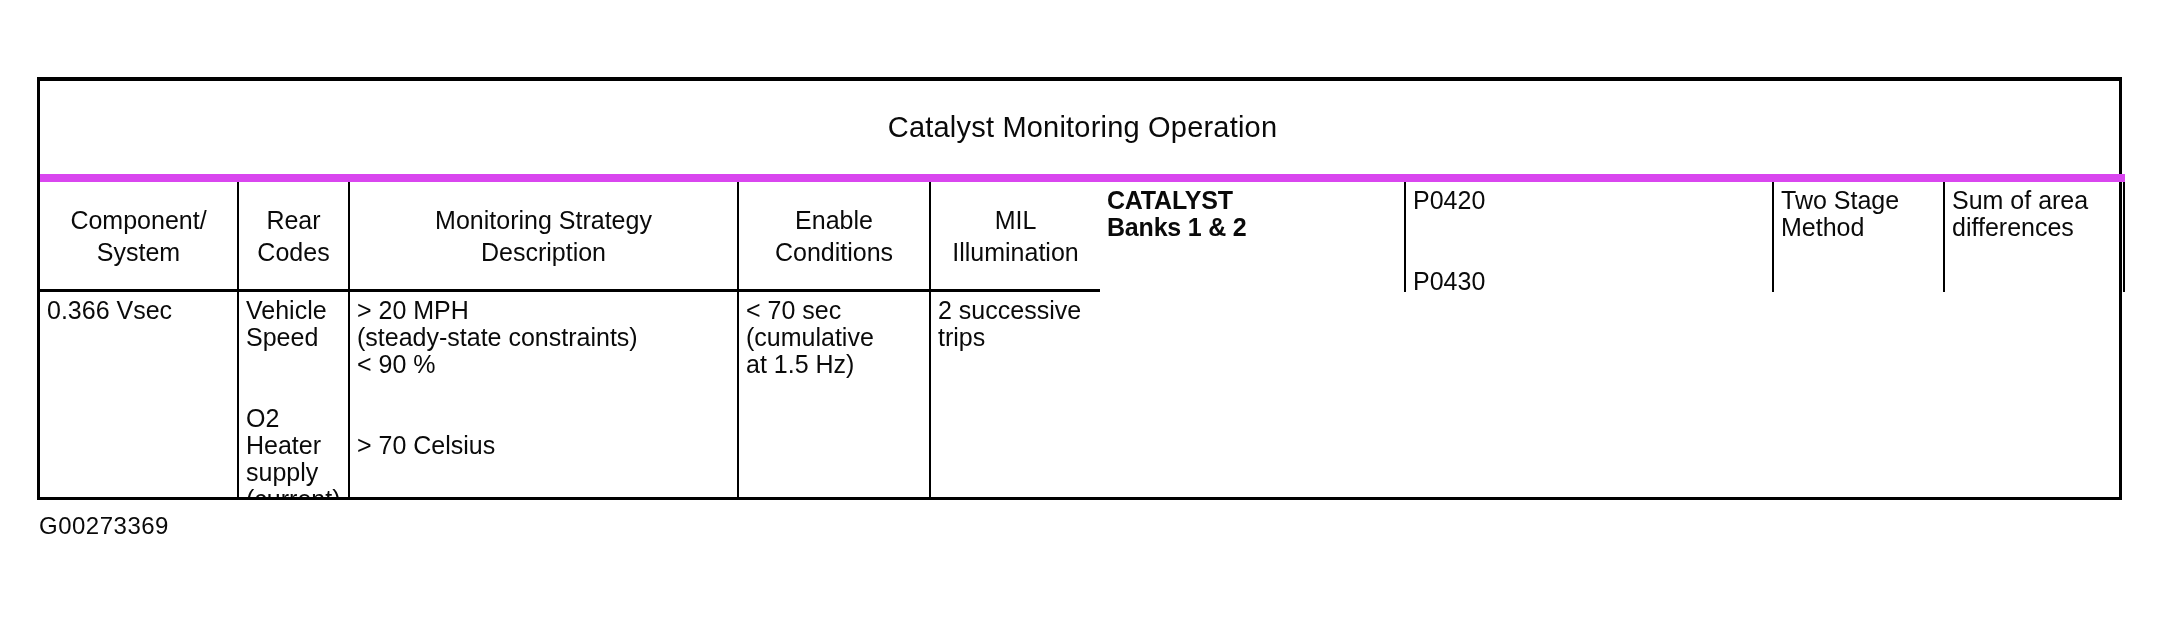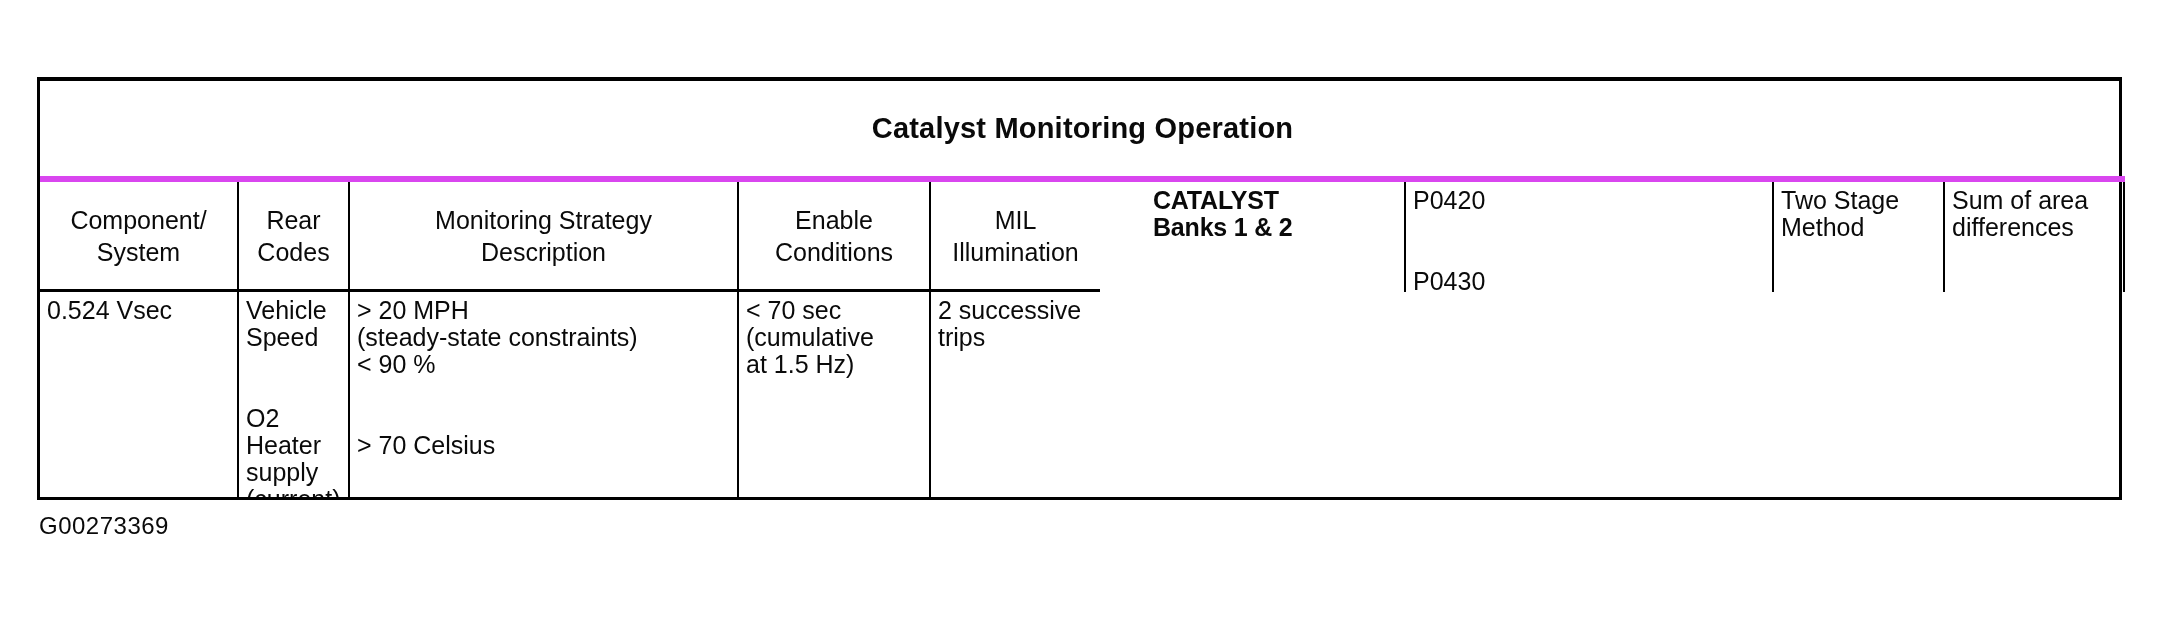--- a/index.html
+++ b/index.html
@@ -21,26 +21,26 @@
     height: 423px;
     border: 3px solid #000;
     border-top-width: 4px;
     display: grid;
     grid-template-columns: 199px 111px 389px 192px 169px 306px 368px 171px 180px;
     grid-template-rows: 101px 110px auto;
     background: #ffffff;
   }
   .title-cell {
     grid-column: 1 / -1;
-    border-bottom: 6px solid #d946ef;
+    border-bottom: 8px solid #d946ef;
     display: flex;
     align-items: center;
     justify-content: center;
     font-size: 29px;
-    font-weight: bold;
+    font-weight: normal;
     letter-spacing: 0.2px;
   }
   .hcell {
     border-right: 2px solid #000;
     border-bottom: 3px solid #000;
     display: flex;
     align-items: center;
     justify-content: center;
     text-align: center;
     font-size: 25px;
@@ -52,21 +52,21 @@
   .dcell {
     border-right: 2px solid #000;
     padding: 5px 7px 2px 7px;
     font-size: 25px;
     line-height: 27px;
     white-space: pre-wrap;
     text-align: left;
     vertical-align: top;
     overflow: hidden;
   }
-  .dcell.bold { font-weight: bold; letter-spacing: -0.2px; margin-left: 46px; }
+  .dcell.bold { font-weight: bold; letter-spacing: -0.2px; }
   .gcode {
     position: absolute;
     left: 39px;
     top: 512px;
     font-size: 24px;
     letter-spacing: 0.5px;
   }
 </style>
 </head>
 <body>
@@ -95,21 +95,21 @@
 P0430</div>
     <div class="dcell">Two Stage Method
 
 
  Front O2 vs. Rear O2
 integrated area differ/ .ce
 Y Style Exhaust, one
 catalyst on each bank</div>
     <div class="dcell">Sum of area
 differences</div>
-    <div class="dcell">0.524 Vsec</div>
+    <div class="dcell">0.366 Vsec</div>
     <div class="dcell">Vehicle Speed
 
 
 O2 Heater supply
 (current)
 Coolant temperature</div>
     <div class="dcell">&gt; 20 MPH
 (steady-state constraints)
 &lt; 90 %
 

